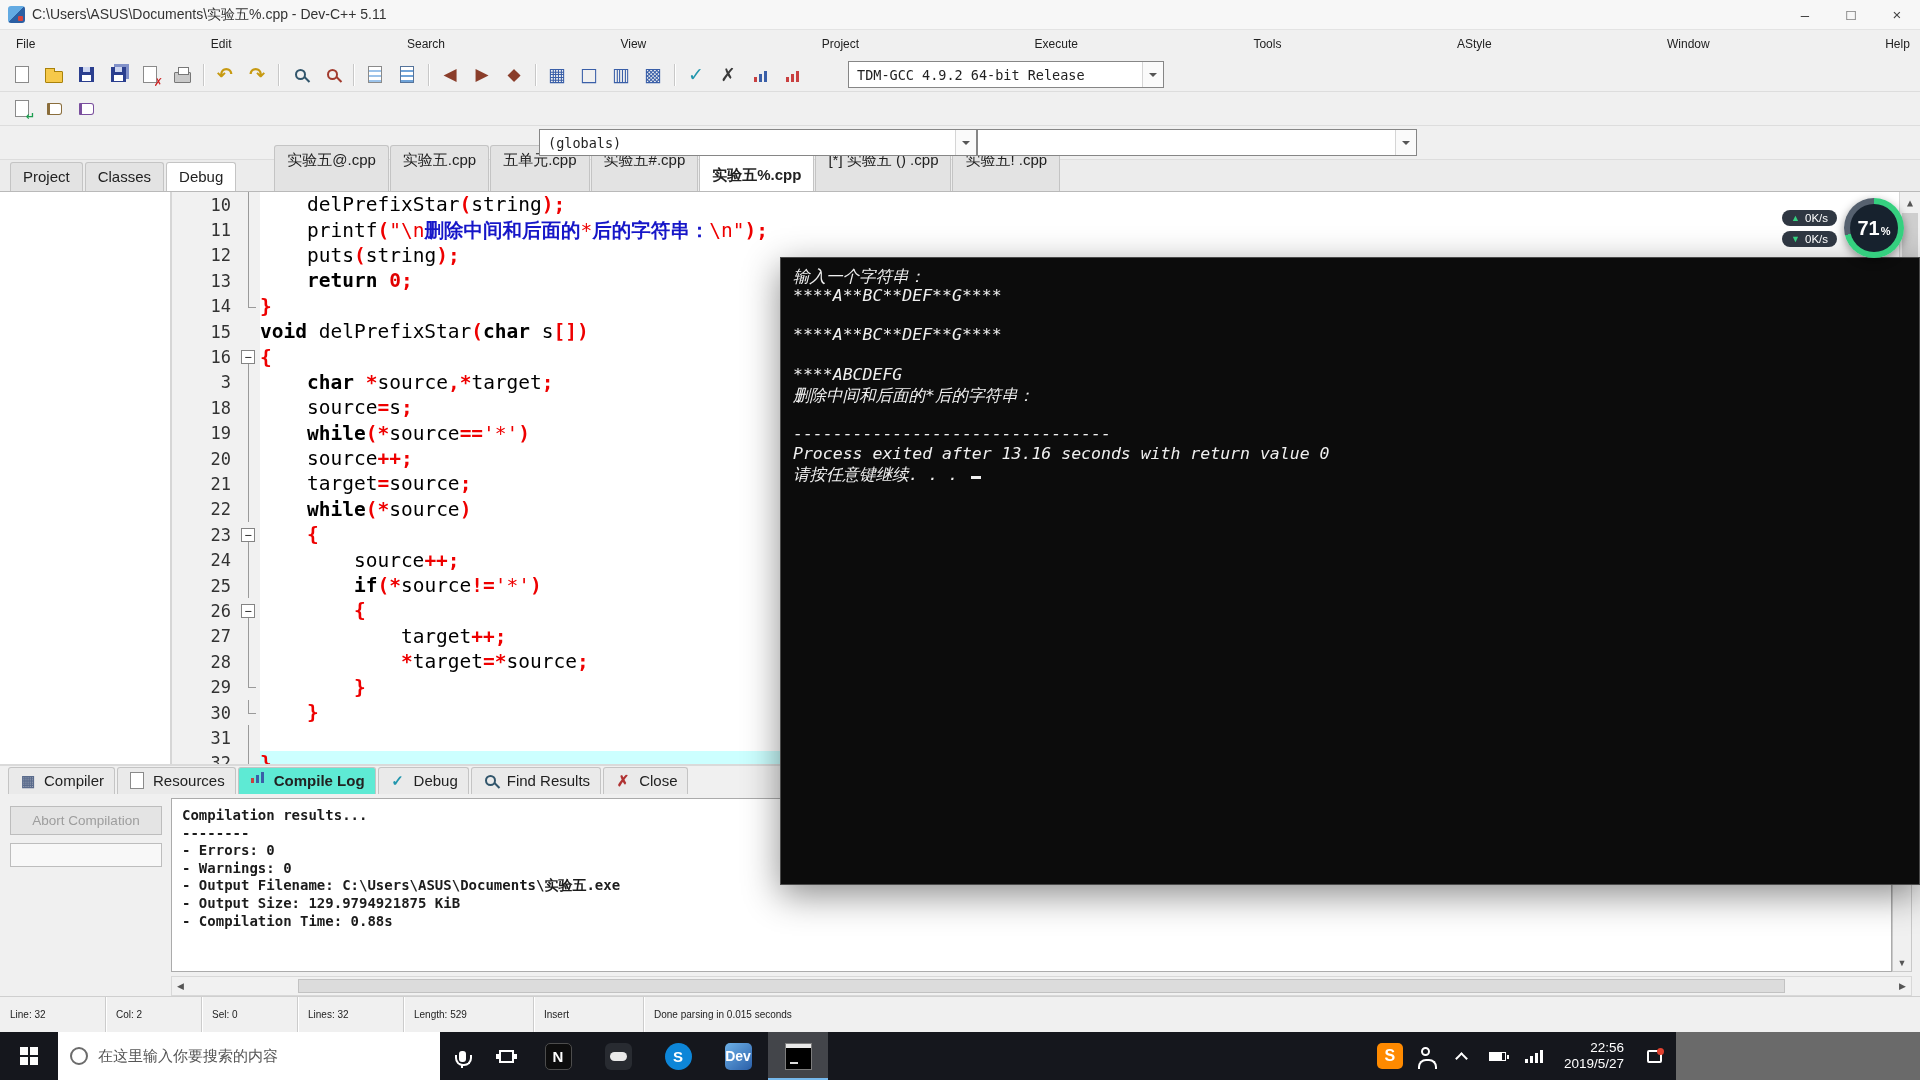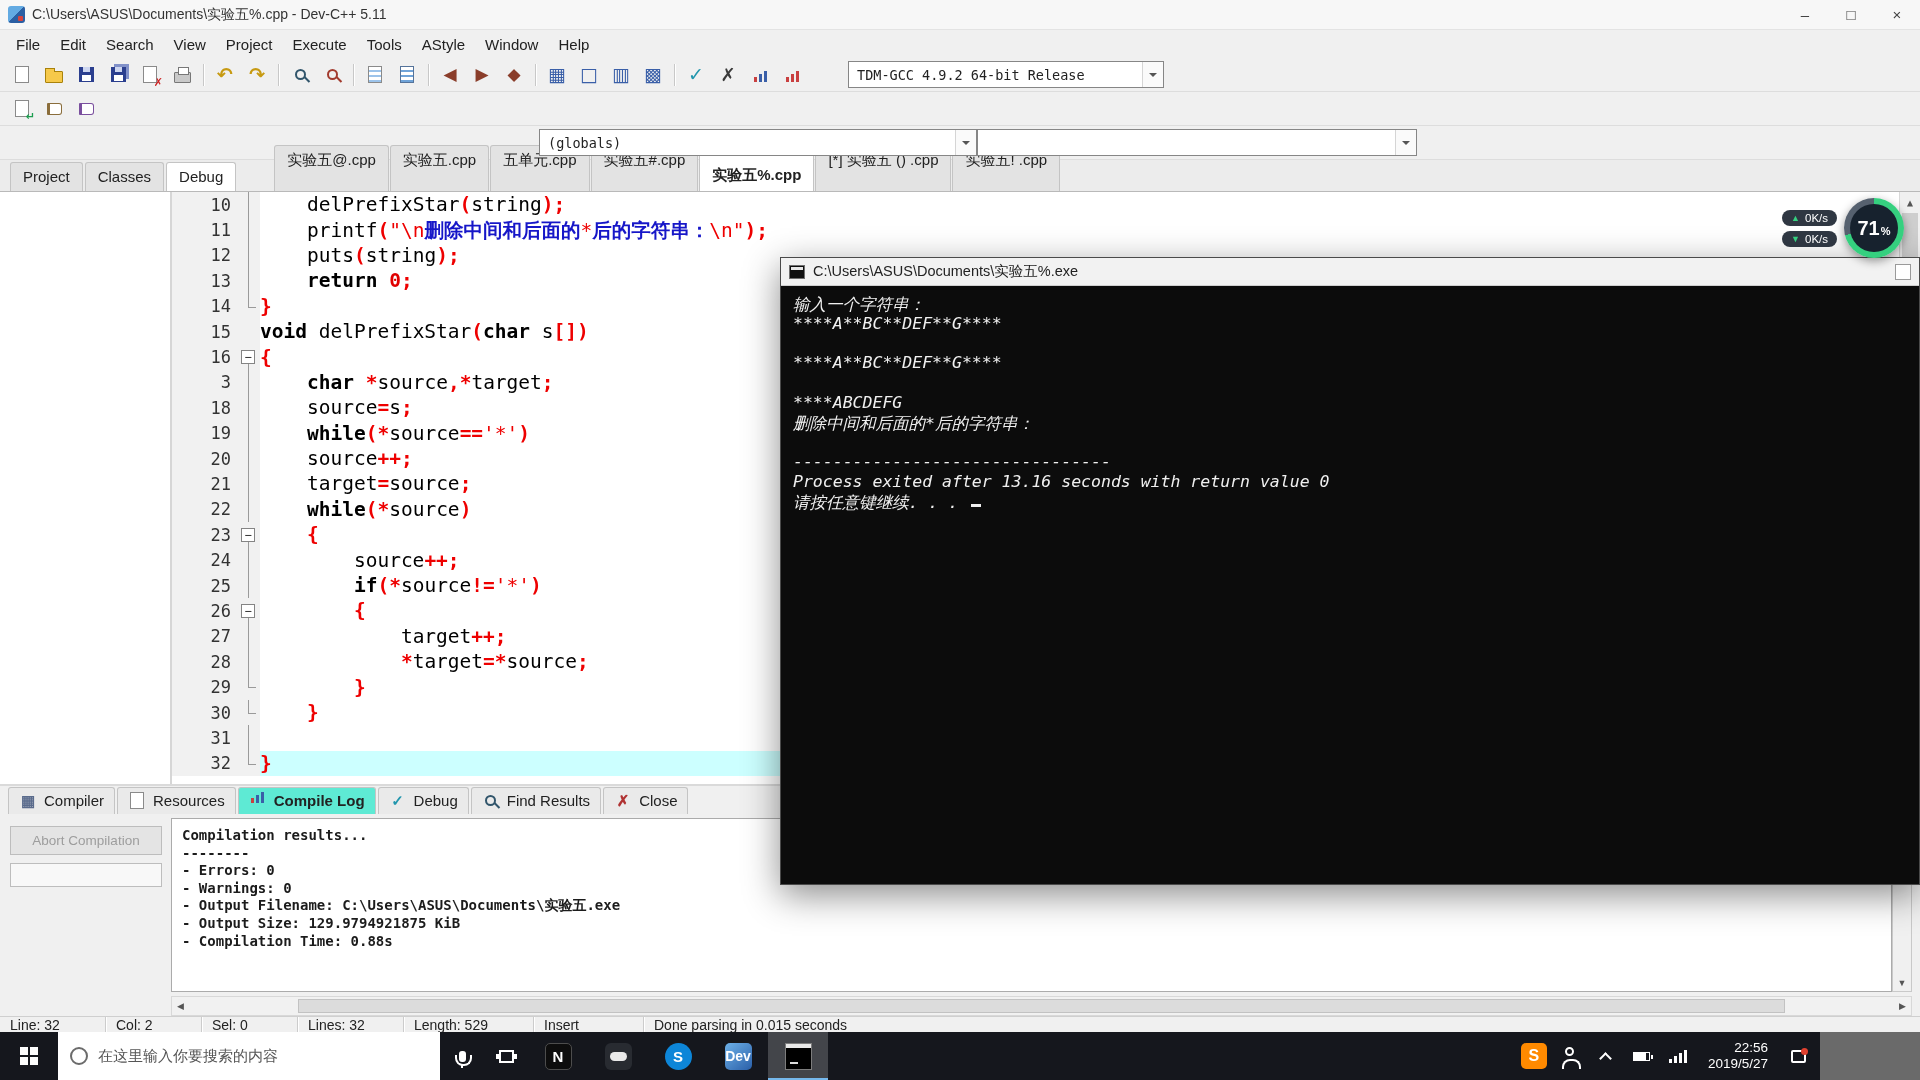--- a/index.html
+++ b/index.html
@@ -8,21 +8,21 @@
 
   
   .app { position:absolute; left:0; top:0; width:1920px; height:1032px; background:#f0f0f0; display:flex; flex-direction:column; }
 
   .titlebar { height:30px; background:#f7f7f7; border-bottom:1px solid #e3e3e3; display:flex; align-items:center; padding-left:8px; font-size:14px; color:#333; flex:0 0 auto; }
   .app-ico { width:17px; height:17px; border-radius:3px; margin-right:7px; background:linear-gradient(135deg,#63aae2 0 50%,#2b5fa3 50% 100%); position:relative; }
   .app-ico::after { content:""; position:absolute; right:2px; bottom:2px; width:5px; height:5px; background:#d8443c; border-radius:1px; }
   .win-controls { margin-left:auto; display:flex; height:100%; }
   .wc { width:46px; height:100%; display:flex; align-items:center; justify-content:center; font-size:15px; color:#444; }
 
-  .menubar { height:28px; background:#f0f0f0; display:flex; align-items:center; padding-left:6px; font-size:15px; color:#222; flex:0 0 auto; }
+  .menubar { height:28px; background:#f0f0f0; display:flex; align-items:center; padding-left:6px; font-size:12px; color:#222; flex:0 0 auto;justify-content:space-between; }
   .menu-item { padding:4px 10px; }
 
   .toolbar { height:34px; background:#f0f0f0; border-bottom:1px solid #dddddd; display:flex; align-items:center; padding-left:6px; flex:0 0 auto; }
   .ticons { display:flex; align-items:center; }
   .tbtn { width:30px; height:28px; display:flex; align-items:center; justify-content:center; margin:0 1px; position:relative; border:1px solid transparent; border-radius:2px; }
   .tglyph { font-family:"DejaVu Sans",sans-serif; font-size:17px; line-height:1; font-weight:bold; }
   .tbtn .ovl { position:absolute; right:1px; bottom:0; font-size:11px; line-height:1; font-weight:bold; font-family:"DejaVu Sans",sans-serif; }
   .tsep { width:1px; height:22px; background:#c8c8c8; box-shadow:1px 0 0 #ffffff; margin:0 5px; }
 
   
@@ -97,21 +97,21 @@
   .btic { display:flex; align-items:center; justify-content:center; width:18px; height:16px; }
 
   .bottom { height:202px; background:#f0f0f0; position:relative; flex:0 0 auto; }
   .abort-btn { position:absolute; left:10px; top:12px; width:152px; height:29px; background:#e4e4e4; border:1px solid #bdbdbd; color:#9d9d9d; font-size:13.5px; display:flex; align-items:center; justify-content:center; }
   .progress { position:absolute; left:10px; top:49px; width:152px; height:24px; background:#f8f8f8; border:1px solid #bdbdbd; }
   .log-area { position:absolute; left:171px; top:4px; width:1721px; height:174px; background:#fff; border:1px solid #ababab; padding:8px 10px; font-family:"DejaVu Sans Mono","Liberation Mono",monospace; font-size:14px; font-weight:bold; color:#1c1c1c; line-height:17.6px; white-space:pre; overflow:hidden; }
   .log-vscroll { position:absolute; left:1892px; top:4px; width:20px; height:174px; background:#f0f0f0; border:1px solid #c9c9c9; font-size:9px; color:#555; display:flex; flex-direction:column; justify-content:space-between; align-items:center; padding:3px 0; }
   .log-hscroll { position:absolute; left:171px; top:182px; width:1741px; height:20px; background:#f1f1f1; border:1px solid #d8d8d8; font-size:9px; color:#555; display:flex; align-items:center; justify-content:space-between; padding:0 5px; }
   .hthumb { flex:0 0 86%; height:14px; background:#dcdcdc; border:1px solid #c2c2c2; }
 
-  .statusbar { height:16px; background:#f0f0f0; border-top:1px solid #cfcfcf; display:flex; align-items:stretch; font-size:14px; color:#222; flex:0 0 auto; }
+  .statusbar { height:36px; background:#f0f0f0; border-top:1px solid #cfcfcf; display:flex; align-items:stretch; font-size:10px; color:#222; flex:0 0 auto; }
   .scell { display:flex; align-items:center; padding:0 10px; border-right:1px solid #cccccc; box-shadow:1px 0 0 #ffffff; white-space:nowrap; }
   .scell:nth-child(1){ width:106px; } .scell:nth-child(2){ width:96px; } .scell:nth-child(3){ width:96px; }
   .scell:nth-child(4){ width:106px; } .scell:nth-child(5){ width:130px; } .scell:nth-child(6){ width:110px; }
   .scell:last-child { flex:1; border-right:none; }
 
   
   .console { position:absolute; left:780px; top:257px; width:1140px; height:628px; background:#0c0c0c; border:1px solid #4a4a4a; box-shadow:0 10px 34px rgba(0,0,0,.45); z-index:40; }
   .con-title { height:28px; background:#f2f2f2; border-bottom:1px solid #cfcfcf; display:flex; align-items:center; gap:8px; padding:0 8px; font-size:14.5px; color:#222; }
   .cw-icon { width:16px; height:14px; background:#101010; border:1px solid #6f6f6f; position:relative; }
   .cw-icon::before { content:""; position:absolute; top:1px; left:1px; right:1px; height:3px; background:#e8e8e8; }
@@ -123,21 +123,21 @@
   
   .netov { position:absolute; right:16px; top:198px; display:flex; align-items:center; gap:7px; z-index:60; }
   .pills { display:flex; flex-direction:column; gap:5px; }
   .pill { display:flex; align-items:center; gap:5px; background:rgba(24,33,46,.9); border-radius:10px; padding:2px 9px; color:#fff; font-size:11.5px; }
   .pill .arr { color:#35d07f; font-size:9px; }
   .ring71 { width:60px; height:60px; border-radius:50%; background:conic-gradient(#35d07f 0 256deg,#56616f 256deg 360deg); display:flex; align-items:center; justify-content:center; box-shadow:0 3px 10px rgba(0,0,0,.4); }
   .ring71 .inner { width:48px; height:48px; border-radius:50%; background:#17222e; color:#fff; display:flex; align-items:baseline; justify-content:center; padding-top:13px; font-weight:bold; font-size:20px; }
   .ring71 .pct { font-size:11px; margin-left:1px; }
 
   
-  .taskbar { position:absolute; left:0; bottom:0; width:1820px; height:48px; background:#15171d; display:flex; align-items:center; color:#fff; z-index:100; }
+  .taskbar { position:absolute; left:0; bottom:0; width:1676px; height:48px; background:#15171d; display:flex; align-items:center; color:#fff; z-index:100; }
   .start { width:58px; height:48px; display:flex; align-items:center; justify-content:center; }
   .win-logo { display:grid; grid-template-columns:8px 8px; grid-template-rows:8px 8px; gap:2px; }
   .win-logo span { background:#fdfdfd; }
   .search { width:382px; height:48px; background:#fff; display:flex; align-items:center; gap:10px; padding:0 12px; color:#555; font-size:15px; white-space:nowrap; overflow:hidden; }
   .ring { width:18px; height:18px; border:2px solid #6b6b6b; border-radius:50%; flex:0 0 auto; }
   .tb-ic { width:44px; height:48px; display:flex; align-items:center; justify-content:center; }
   .tb-ic.sm { width:36px; }
   .mic { width:7px; height:11px; background:#fff; border-radius:3px; position:relative; }
   .mic::before { content:""; position:absolute; left:-4px; top:4px; width:13px; height:9px; border:2px solid #fff; border-top:none; border-radius:0 0 8px 8px; }
   .mic::after { content:""; position:absolute; left:2.5px; bottom:-6px; width:2px; height:4px; background:#fff; }
@@ -421,25 +421,20 @@
       <span class="scell">Col:     2</span>
       <span class="scell">Sel:     0</span>
       <span class="scell">Lines:   32</span>
       <span class="scell">Length:  529</span>
       <span class="scell">Insert</span>
       <span class="scell">Done parsing in 0.015 seconds</span>
     </div>
 </div>
 
 <div class="console">
-  <div class="con-title">
-    <span class="cw-icon"></span>
-    <span>C:\Users\ASUS\Documents\实验五%.exe</span>
-    <span class="con-min"></span>
-  </div>
   <div class="con-body">
       <div class="con-line">输入一个字符串：</div>
       <div class="con-line">****A**BC**DEF**G****</div>
       <div class="con-line"></div>
       <div class="con-line">****A**BC**DEF**G****</div>
       <div class="con-line"></div>
       <div class="con-line">****ABCDEFG</div>
       <div class="con-line">删除中间和后面的*后的字符串：</div>
       <div class="con-line"></div>
       <div class="con-line">--------------------------------</div>

